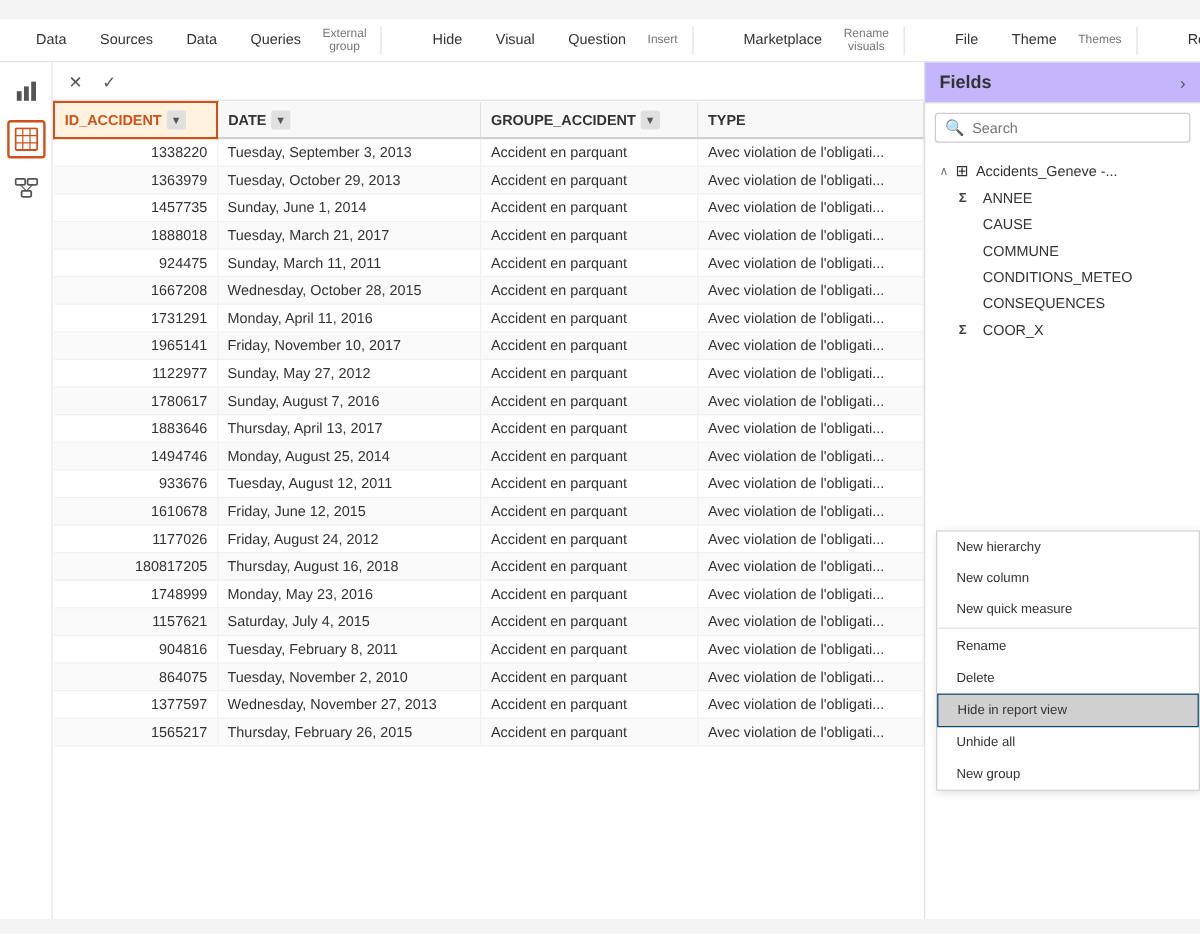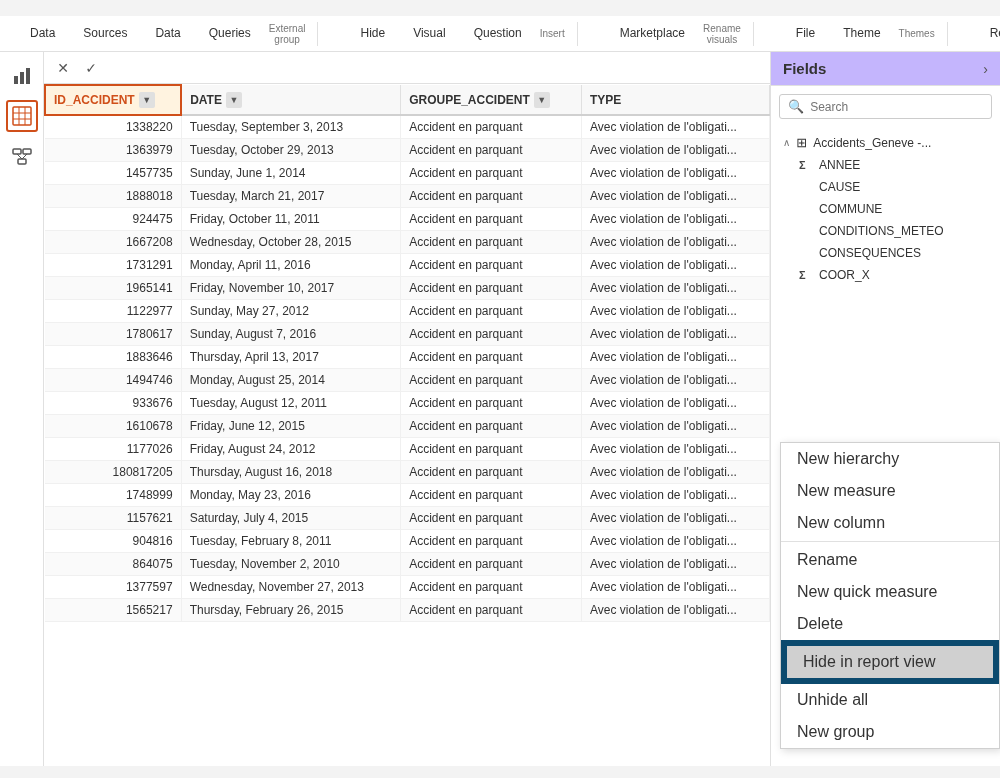--- a/index.html
+++ b/index.html
@@ -237,31 +237,31 @@
     
     .context-menu {
       position: absolute;
       right: 0;
       top: 390px;
       width: 220px;
       background: #fff;
       border: 1px solid #d0d0d0;
       box-shadow: 2px 2px 8px rgba(0,0,0,0.15);
       z-index: 100;
-      font-size: 16px;
+      font-size: 11px;
     }
     .context-item {
       padding: 7px 16px;
       cursor: pointer;
       color: #333;
     }
     .context-item.highlighted {
       background: #d0d0d0;
       font-weight: 500;
-      border: 6px solid #0c4a6e;
+      border: 1px solid #0c4a6e;
     }
     .context-item.section-top {
       border-top: 1px solid #e0e0e0;
       margin-top: 2px;
       padding-top: 9px;
     }
   </style>
 </head>
 <body>
 
@@ -380,21 +380,21 @@
               <td>Avec violation de l'obligati...</td>
             </tr>
             <tr>
               <td class="num">1888018</td>
               <td>Tuesday, March 21, 2017</td>
               <td>Accident en parquant</td>
               <td>Avec violation de l'obligati...</td>
             </tr>
             <tr>
               <td class="num">924475</td>
-              <td>Friday, October 11, 2011</td>
+              <td>Sunday, March 11, 2011</td>
               <td>Accident en parquant</td>
               <td>Avec violation de l'obligati...</td>
             </tr>
             <tr>
               <td class="num">1667208</td>
               <td>Wednesday, October 28, 2015</td>
               <td>Accident en parquant</td>
               <td>Avec violation de l'obligati...</td>
             </tr>
             <tr>
@@ -538,24 +538,23 @@
         <span class="field-icon-sigma" style="min-width:14px;"> </span>
         <span>CONSEQUENCES</span>
       </div>
       <div class="field-item">
         <span class="field-icon-sigma">Σ</span>
         <span>COOR_X</span>
       </div>
 
       <div class="context-menu">
         <div class="context-item">New hierarchy</div>
-        <div class="context-item">New measure</div>
         <div class="context-item">New column</div>
+        <div class="context-item">New quick measure</div>
         <div class="context-item section-top">Rename</div>
-        <div class="context-item">New quick measure</div>
         <div class="context-item">Delete</div>
         <div class="context-item highlighted">Hide in report view</div>
         <div class="context-item">Unhide all</div>
         <div class="context-item">New group</div>
       </div>
 
       <div style="margin-top: 220px;">
         <div class="field-item">
           <span class="field-icon-sigma">Σ</span>
           <span>NB_BLESSES_GRAVES</span>

